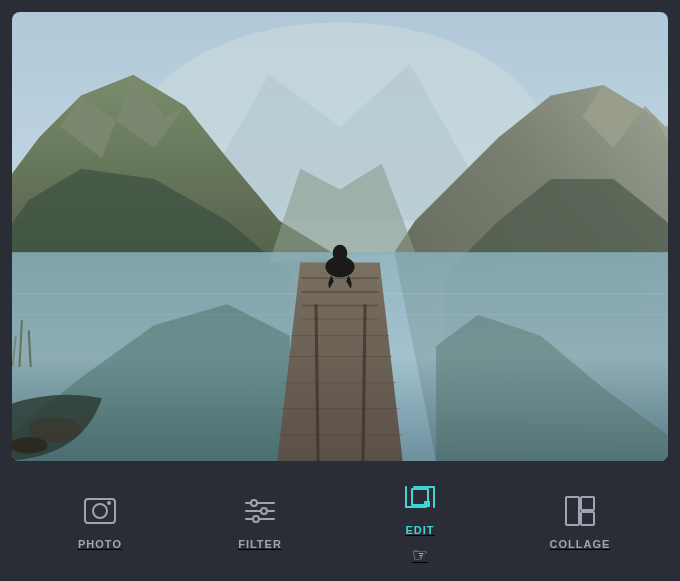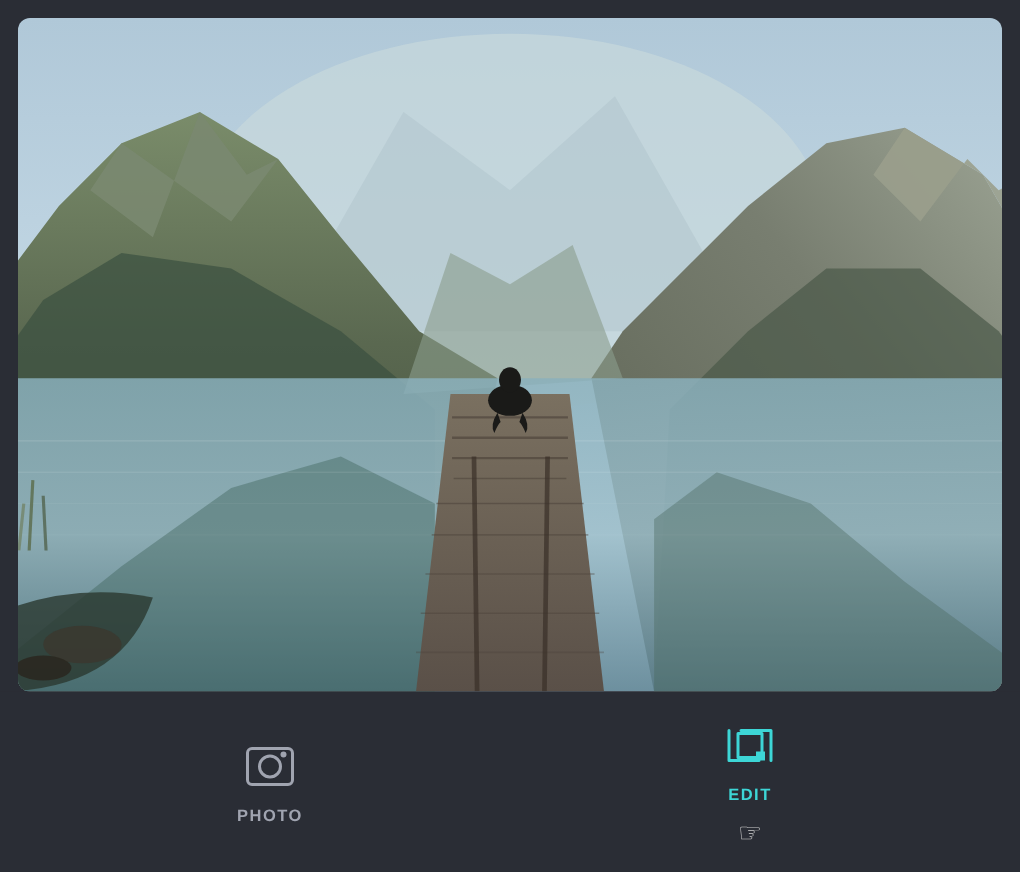--- a/index.html
+++ b/index.html
@@ -45,20 +45,21 @@
     }
 
     .tool-item {
       display: flex;
       flex-direction: column;
       align-items: center;
       justify-content: space-between;
       gap: 8px;
       cursor: pointer;
       min-width: 80px;
+      text-decoration: underline;
     }
 
     .tool-icon {
       width: 38px;
       height: 38px;
       display: flex;
       align-items: center;
       justify-content: center;
     }
 
@@ -197,34 +198,57 @@
     <div class="tool-icon">
       <svg class="icon" width="36" height="36" viewBox="0 0 36 36">
         <rect x="3" y="6" width="30" height="24" rx="3"></rect>
         <circle cx="18" cy="18" r="7"></circle>
         <circle cx="27" cy="10" r="2" fill="#a0a4b0" stroke="none"></circle>
       </svg>
     </div>
     <span class="tool-label">PHOTO</span>
   </div>
 
+  <div class="tool-item">
+    <div class="tool-icon">
+      <svg class="icon" width="36" height="36" viewBox="0 0 36 36">
+        <line x1="4" y1="10" x2="32" y2="10"></line>
+        <line x1="4" y1="18" x2="32" y2="18"></line>
+        <line x1="4" y1="26" x2="32" y2="26"></line>
+        <circle cx="12" cy="10" r="3" fill="#2a2d35" stroke="#a0a4b0" stroke-width="2"></circle>
+        <circle cx="22" cy="18" r="3" fill="#2a2d35" stroke="#a0a4b0" stroke-width="2"></circle>
+        <circle cx="14" cy="26" r="3" fill="#2a2d35" stroke="#a0a4b0" stroke-width="2"></circle>
+      </svg>
+    </div>
+    <span class="tool-label">FILTER</span>
+  </div>
 
   <div class="tool-item active">
     <div class="tool-icon">
       <svg class="icon active" width="36" height="36" viewBox="0 0 36 36">
 
         <polyline points="4,8 4,28 24,28"></polyline>
         <polyline points="12,8 32,8 32,28"></polyline>
 
         <rect x="10" y="10" width="16" height="16" stroke="#3dd6d6" stroke-width="2" fill="none"></rect>
 
         <rect x="22" y="22" width="6" height="6" fill="#3dd6d6" stroke="none"></rect>
       </svg>
     </div>
     <span class="tool-label">EDIT</span>
 
     <div class="cursor-indicator" style="font-size:18px; color:#ccc; line-height:1;">☞</div>
   </div>
 
 
+  <div class="tool-item">
+    <div class="tool-icon">
+      <svg class="icon" width="36" height="36" viewBox="0 0 36 36">
+        <rect x="4" y="4" width="13" height="28" rx="1"></rect>
+        <rect x="19" y="4" width="13" height="13" rx="1"></rect>
+        <rect x="19" y="19" width="13" height="13" rx="1"></rect>
+      </svg>
+    </div>
+    <span class="tool-label">COLLAGE</span>
+  </div>
 
 
 </div>
 
 </body></html>

